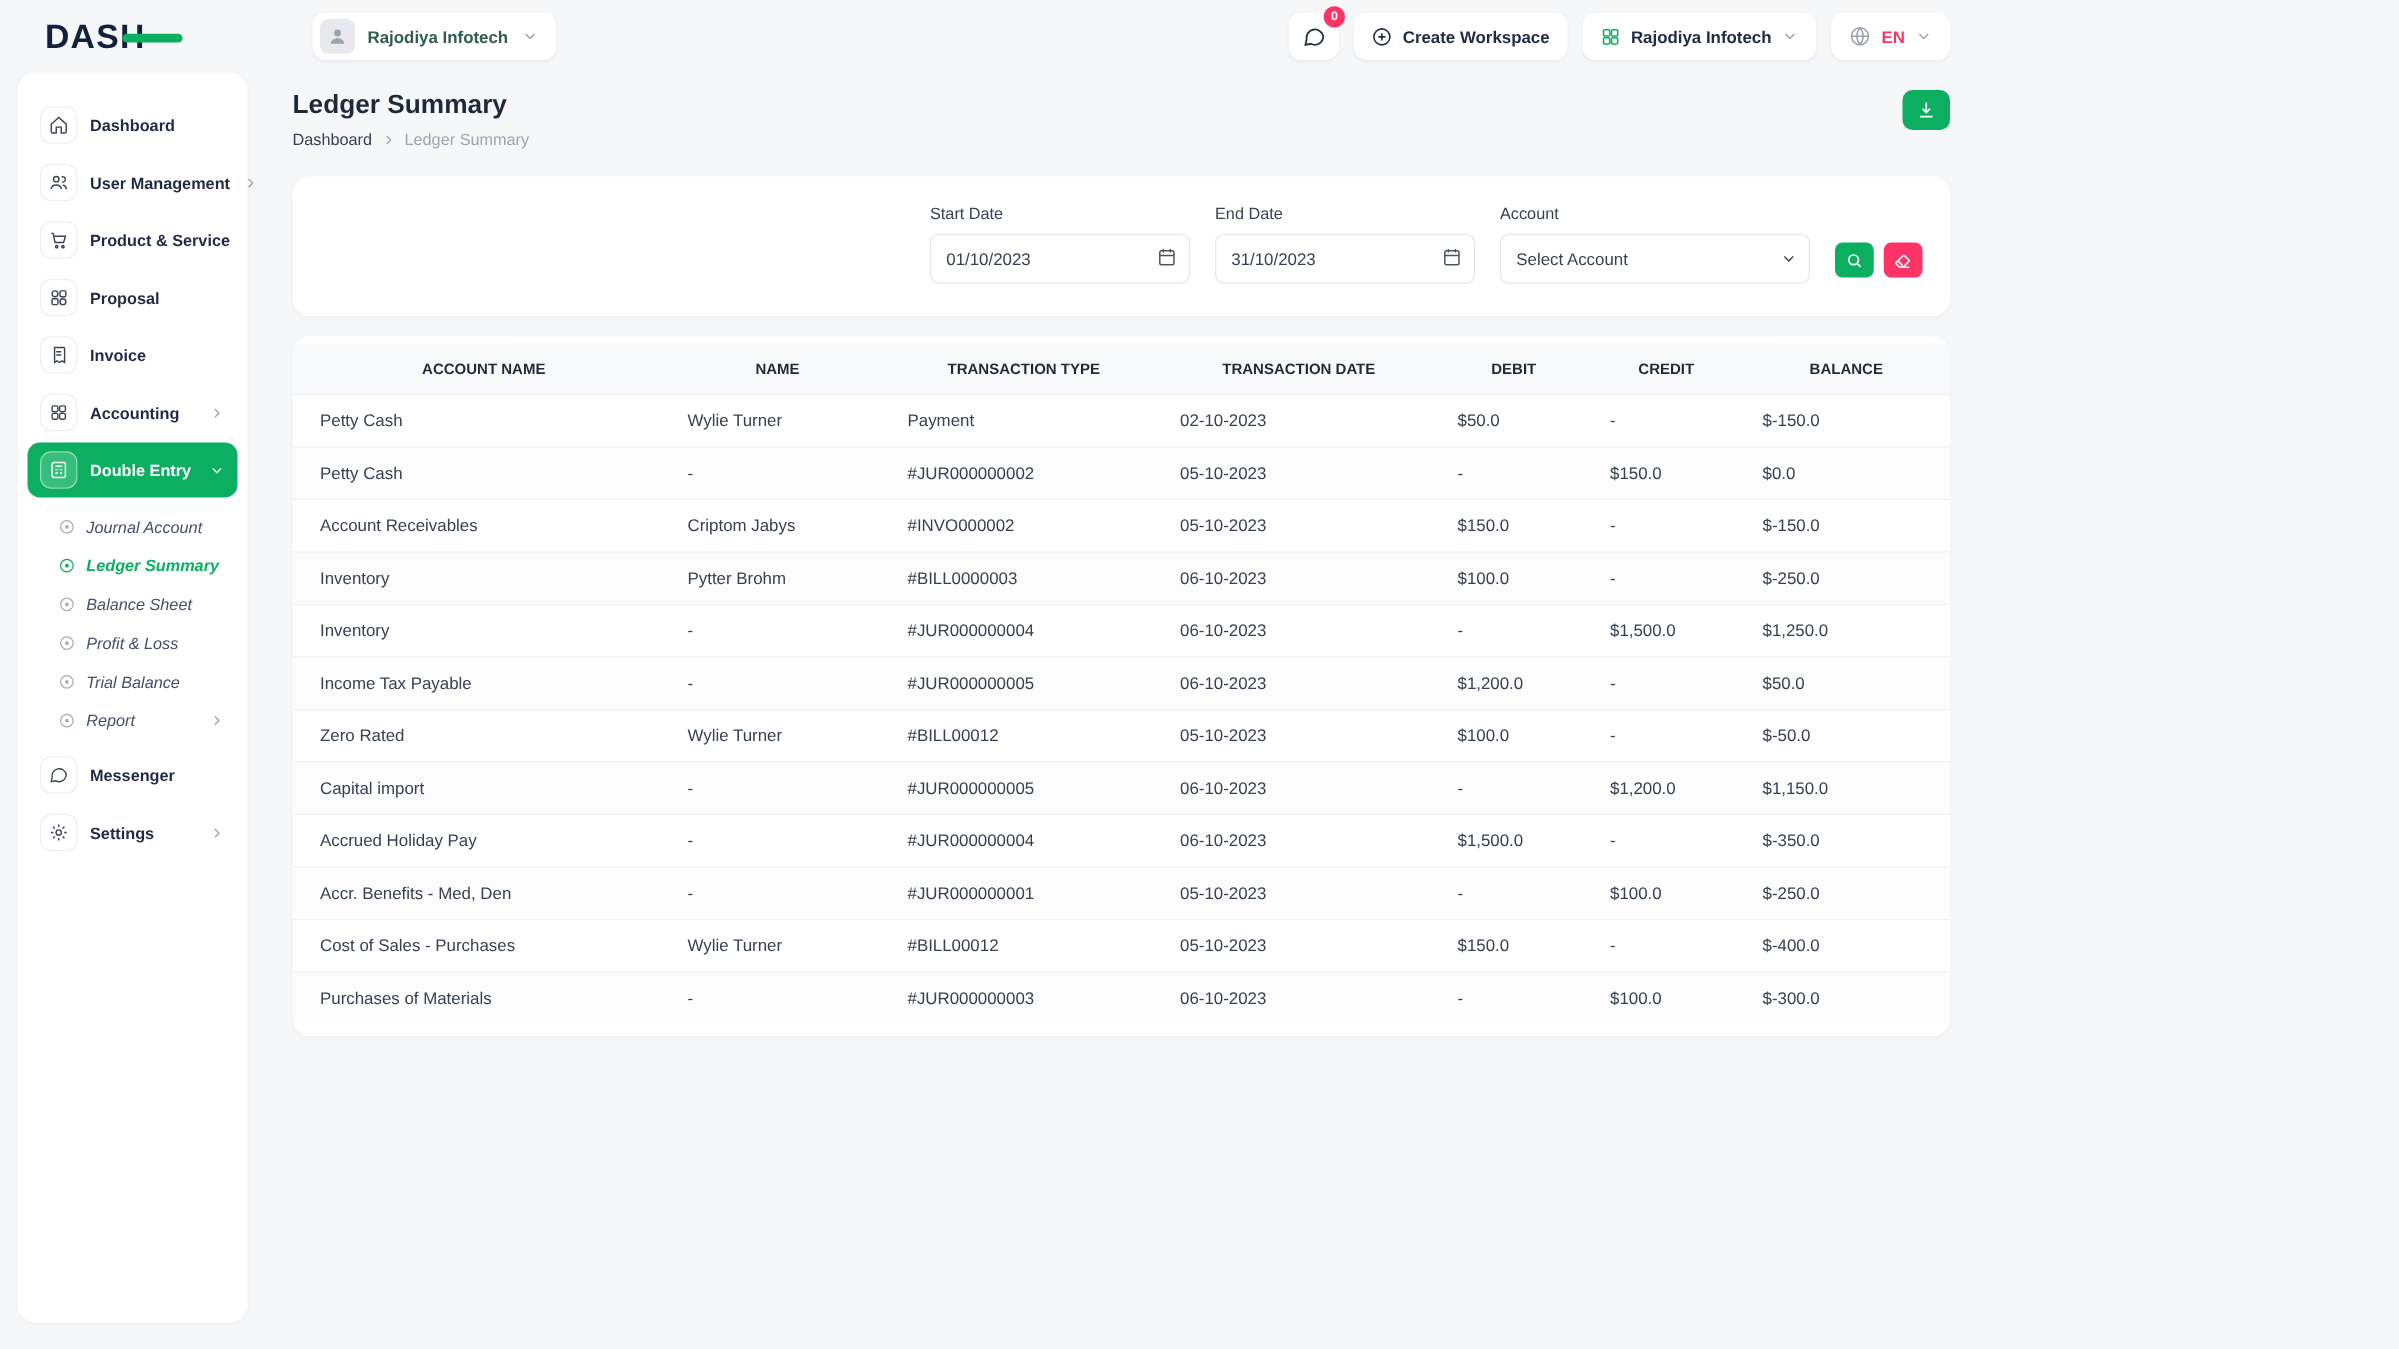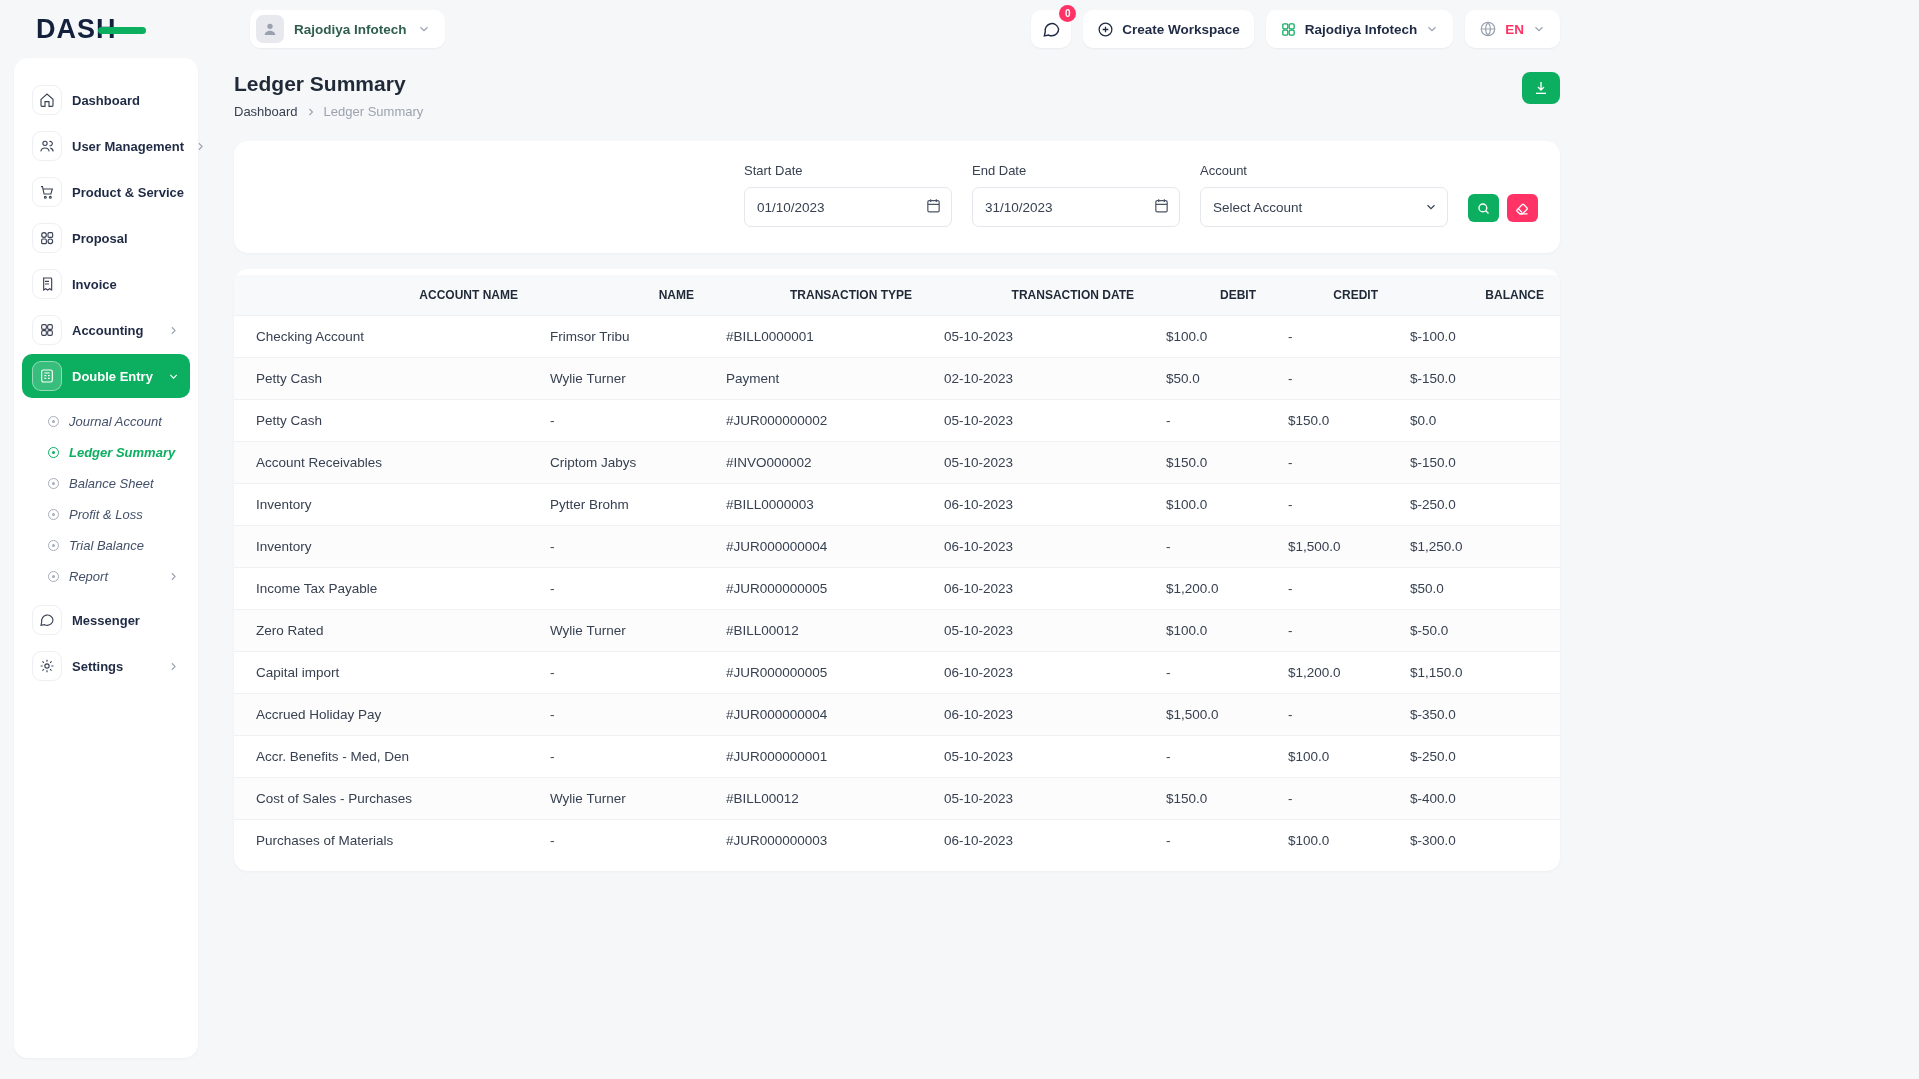--- a/index.html
+++ b/index.html
@@ -97,21 +97,21 @@
   .select-wrap .input-icon { top: 13px; color: #374151; }
   .filter-actions { display: flex; gap: 8px; align-items: flex-end; padding-bottom: 5px; }
   .sq-btn { width: 31px; height: 28px; border: none; border-radius: 6px; color: #fff;
             display: flex; align-items: center; justify-content: center; cursor: pointer; }
   .sq-btn.search { background: #0CAF60; }
   .sq-btn.reset { background: #FF3366; }
 
   
   .table-card { margin-top: 16px; padding: 6px 0 10px; overflow: hidden; }
   table { width: 100%; border-collapse: collapse; }
-  thead th { background: #f8f9fb; text-align: right; font-size: 12px; font-weight: 700;
+  thead th { background: #f8f9fb; text-align: center; font-size: 12px; font-weight: 700;
              color: #1f2937; padding: 13px 16px; white-space: nowrap; }
   thead th:first-child { padding-left: 22px; }
   tbody td { font-size: 13.5px; color: #374151; padding: 13px 16px; border-top: 1px solid #f0f1f4;
              white-space: nowrap; }
   tbody td:first-child { padding-left: 22px; }
   tbody tr:nth-child(even) { background: #fcfcfd; }
   col.c-account { width: 300px; } col.c-name { width: 176px; } col.c-type { width: 218px; }
   col.c-date { width: 222px; } col.c-debit { width: 122px; } col.c-credit { width: 122px; }
 </style>
 </head>
@@ -450,29 +450,20 @@
                 <th>NAME</th>
                 <th>TRANSACTION TYPE</th>
                 <th>TRANSACTION DATE</th>
                 <th>DEBIT</th>
                 <th>CREDIT</th>
                 <th>BALANCE</th>
               </tr>
           </thead>
           <tbody>
               <tr>
-                <td>Checking Account</td>
-                <td>Frimsor Tribu</td>
-                <td>#BILL0000001</td>
-                <td>05-10-2023</td>
-                <td>$100.0</td>
-                <td>-</td>
-                <td>$-100.0</td>
-              </tr>
-              <tr>
                 <td>Petty Cash</td>
                 <td>Wylie Turner</td>
                 <td>Payment</td>
                 <td>02-10-2023</td>
                 <td>$50.0</td>
                 <td>-</td>
                 <td>$-150.0</td>
               </tr>
               <tr>
                 <td>Petty Cash</td>

